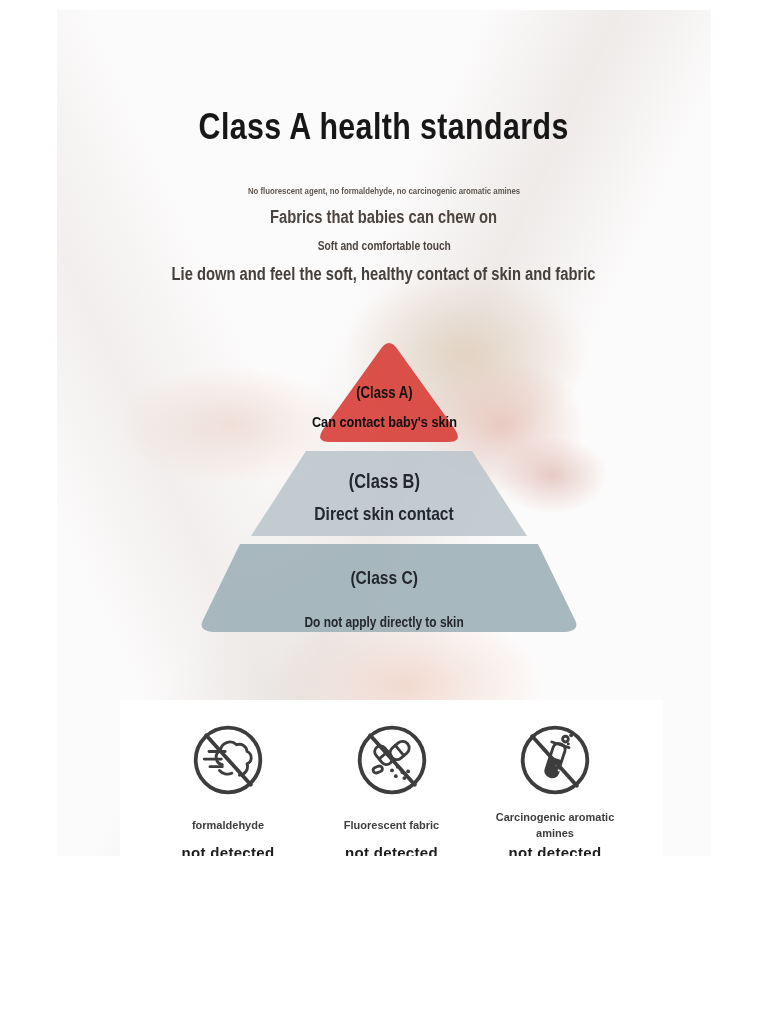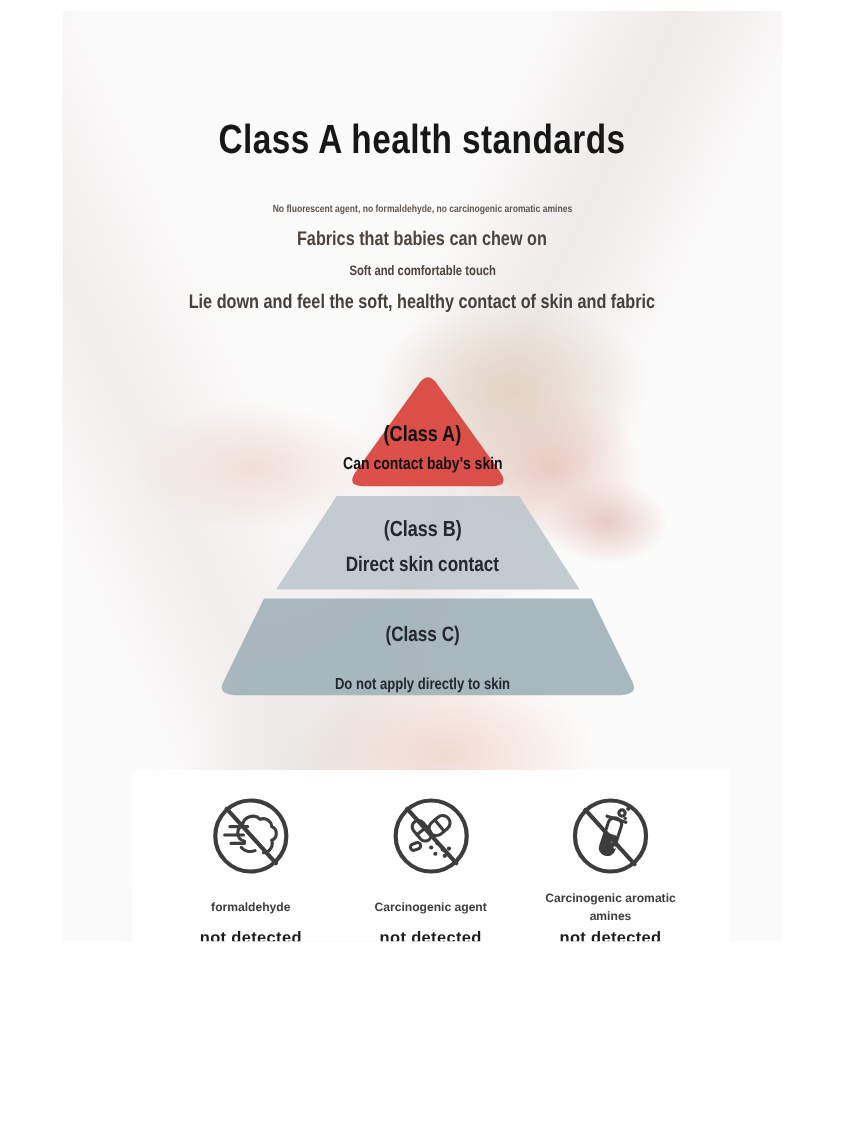--- a/index.html
+++ b/index.html
@@ -25,21 +25,21 @@
   .cond { display:inline-block; transform:scaleX(0.82); transform-origin:50% 50%; white-space:nowrap; }
 
   .title       { top:106px; font-size:37px; font-weight:700; color:#171717; letter-spacing:0.5px; }
   .subtitle    { top:185px; font-size:9.5px; font-weight:700; color:#5d5650; }
   .tagline-1   { top:207px; font-size:18px; font-weight:600; color:#4c443f; }
   .tagline-2   { top:239px; font-size:12.5px; font-weight:700; color:#4c443f; }
   .tagline-3   { top:264px; font-size:18px; font-weight:600; color:#45403c; }
 
   .pyramid-svg { position:absolute; left:194px; top:334px; width:390px; height:300px; }
 
-  .pyr-a-label { top:384px; font-size:20px;   font-weight:700; color:#101010; }
+  .pyr-a-label { top:384px; font-size:16px;   font-weight:700; color:#101010; }
   .pyr-a-desc  { top:413px; font-size:15.5px; font-weight:700; color:#101010; }
   .pyr-b-label { top:470px; font-size:20px;   font-weight:700; color:#23282e; }
   .pyr-b-desc  { top:503px; font-size:19px;   font-weight:700; color:#23282e; }
   .pyr-c-label { top:567px; font-size:19px;   font-weight:700; color:#23282e; }
   .pyr-c-desc  { top:598px; font-size:14.5px; font-weight:700; color:#23282e;margin-top:16px; }
 
   .panel {
     position:absolute; left:120px; top:700px; width:543px; height:200px;
     background:#ffffff; display:flex; flex-direction:row; justify-content:space-between;
     padding:22px 28px 0 28px;
@@ -132,21 +132,21 @@
         </g>
         <rect class="ic-stroke-thin" x="20" y="47" width="10" height="6" rx="3" transform="rotate(-20 25 50)"></rect>
         <circle class="ic-fill" cx="40" cy="51" r="2"></circle>
         <circle class="ic-fill" cx="46" cy="47" r="2"></circle>
         <circle class="ic-fill" cx="51" cy="53" r="2"></circle>
         <circle class="ic-fill" cx="44" cy="57" r="2"></circle>
         <circle class="ic-fill" cx="53" cy="59" r="2"></circle>
         <circle class="ic-fill" cx="57" cy="52" r="2"></circle>
         <path class="ic-stroke" d="M17,14 L64,66"></path>
       </svg>
-      <div class="test-substance">Carcinogenic agent</div>
+      <div class="test-substance">Fluorescent fabric</div>
       <div class="test-result">not detected</div>
     </div>
 
     <div class="test-col">
       <svg class="test-icon" viewBox="0 0 80 80">
         <circle class="ic-stroke" cx="40" cy="40" r="34"></circle>
         <g transform="rotate(18 40 40)">
           <rect class="ic-stroke-thin" x="34" y="22" width="13" height="36" rx="6"></rect>
           <path class="ic-fill" d="M34,38 h13 v14 a6.5,6.5 0 0 1 -13,0 Z"></path>
           <line class="ic-stroke-thin" x1="31" y1="23" x2="50" y2="23"></line>

